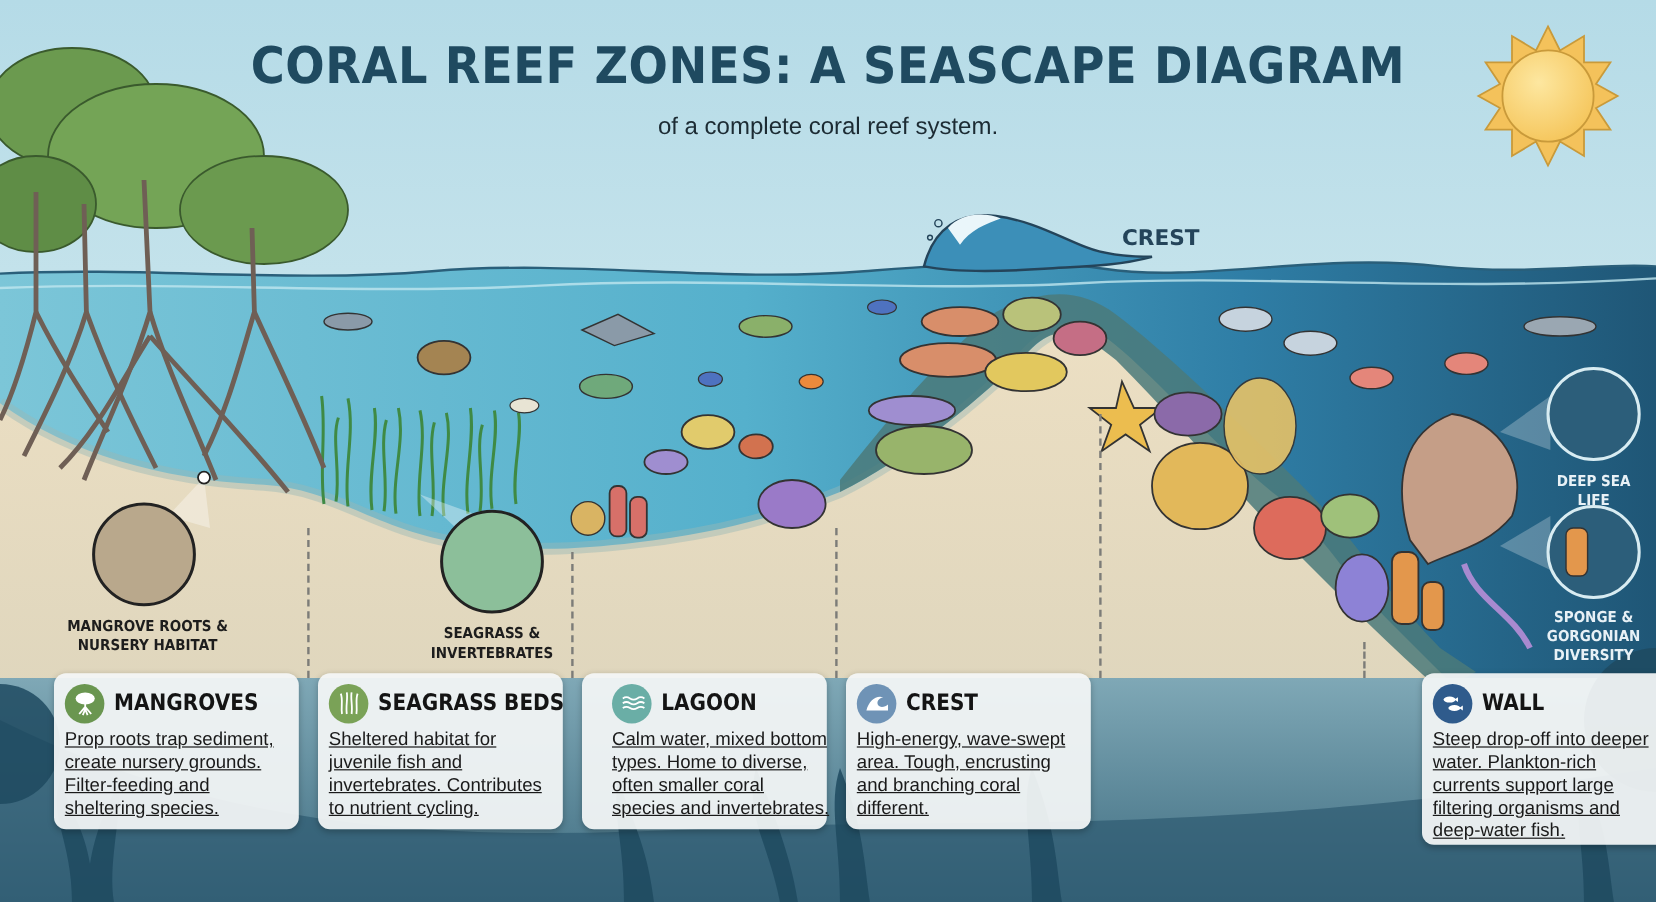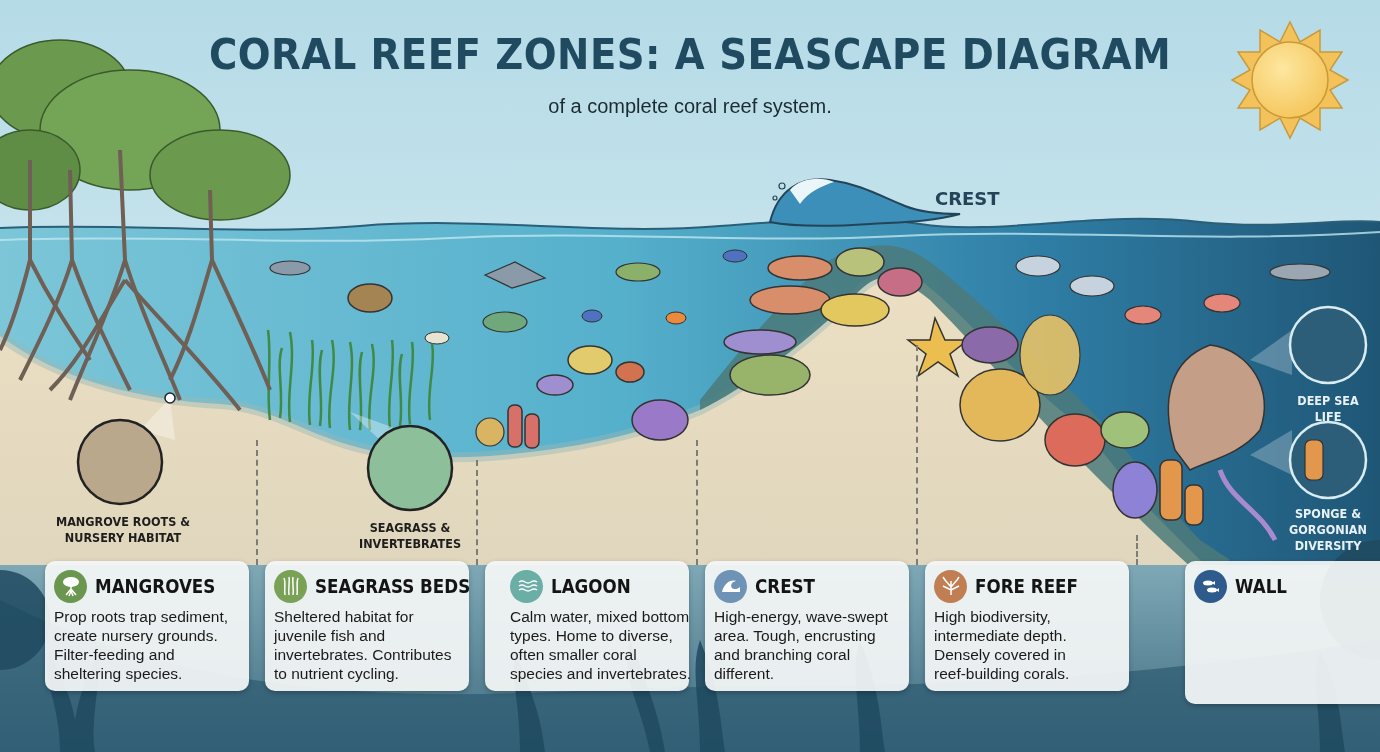--- a/index.html
+++ b/index.html
@@ -29,21 +29,21 @@
   .callout-label span { display: block; }
   .card {
     position: absolute; top: 561px; width: 204px; border-radius: 10px;
     background: rgba(244, 246, 246, 0.93); box-shadow: 0 2px 5px rgba(0,0,0,0.25);
     padding: 8px 9px 8px 9px;
   }
   .card-head { display: flex; align-items: center; gap: 8px; height: 34px; }
   .card-icon { width: 33px; height: 33px; border-radius: 50%; flex: 0 0 33px; display: flex; align-items: center; justify-content: center; }
   .card-title { font-family: "DejaVu Sans", sans-serif; font-weight: 700; font-size: 19px; color: #141414; transform: scaleX(0.88); transform-origin: left center; white-space: nowrap; }
   .card-body { margin-top: 4px; font-size: 15.5px; line-height: 19px; color: #1a1a1a; }
-  .card-body span { display: block; white-space: nowrap; }
+  .card-body span { display: block; white-space: nowrap; text-decoration: underline; }
   .card.wall { top: 561px; height: 143px; }
 </style>
 </head>
 <body>
 
 <div class="scene">
   <svg width="1380" height="752" viewBox="0 0 1380 752" style="position:absolute;left:0;top:0;">
     <defs>
       <linearGradient id="sky" x1="0" y1="0" x2="0" y2="1">
         <stop offset="0" stop-color="#b5dbe7"></stop>
@@ -306,43 +306,34 @@
       <div class="card-title">CREST</div>
     </div>
     <div class="card-body">
       <span>High-energy, wave-swept</span>
       <span>area. Tough, encrusting</span>
       <span>and branching coral</span>
       <span>different.</span>
     </div>
   </div>
 
-  <div class="card" style="left:925px;">
-    <div class="card-head">
-      <div class="card-icon" style="background:#c07e52;">
-        <svg width="22" height="22" viewBox="0 0 22 22" stroke="#fff" stroke-width="1.5" fill="none">
-            <path d="M11,20 L11,6 M11,12 L5,5 M11,12 L17,5 M11,15 L3,11 M11,15 L19,11 M5,5 L3,2 M17,5 L19,2"></path>
-          </svg>
-      </div>
-      <div class="card-title">FORE REEF</div>
-    </div>
-    <div class="card-body">
-      <span>High biodiversity,</span>
-      <span>intermediate depth.</span>
-      <span>Densely covered in</span>
-      <span>reef-building corals.</span>
-    </div>
-  </div>
 
   <div class="card wall" style="left:1145px;margin-left:40px;">
     <div class="card-head">
       <div class="card-icon" style="background:#2f5b8c;">
         <svg width="22" height="22" viewBox="0 0 22 22" fill="#fff">
             <ellipse cx="8" cy="8" rx="5" ry="2.5"></ellipse>
             <path d="M12,8 L15,6 L15,10 Z"></path>
             <ellipse cx="12" cy="15" rx="5" ry="2.5"></ellipse>
             <path d="M16,15 L19,13 L19,17 Z"></path>
           </svg>
       </div>
       <div class="card-title">WALL</div>
     </div>
+    <div class="card-body">
+      <span>Steep drop-off into deeper</span>
+      <span>water. Plankton-rich</span>
+      <span>currents support large</span>
+      <span>filtering organisms and</span>
+      <span>deep-water fish.</span>
+    </div>
   </div>
 </div>
 
 </body></html>

